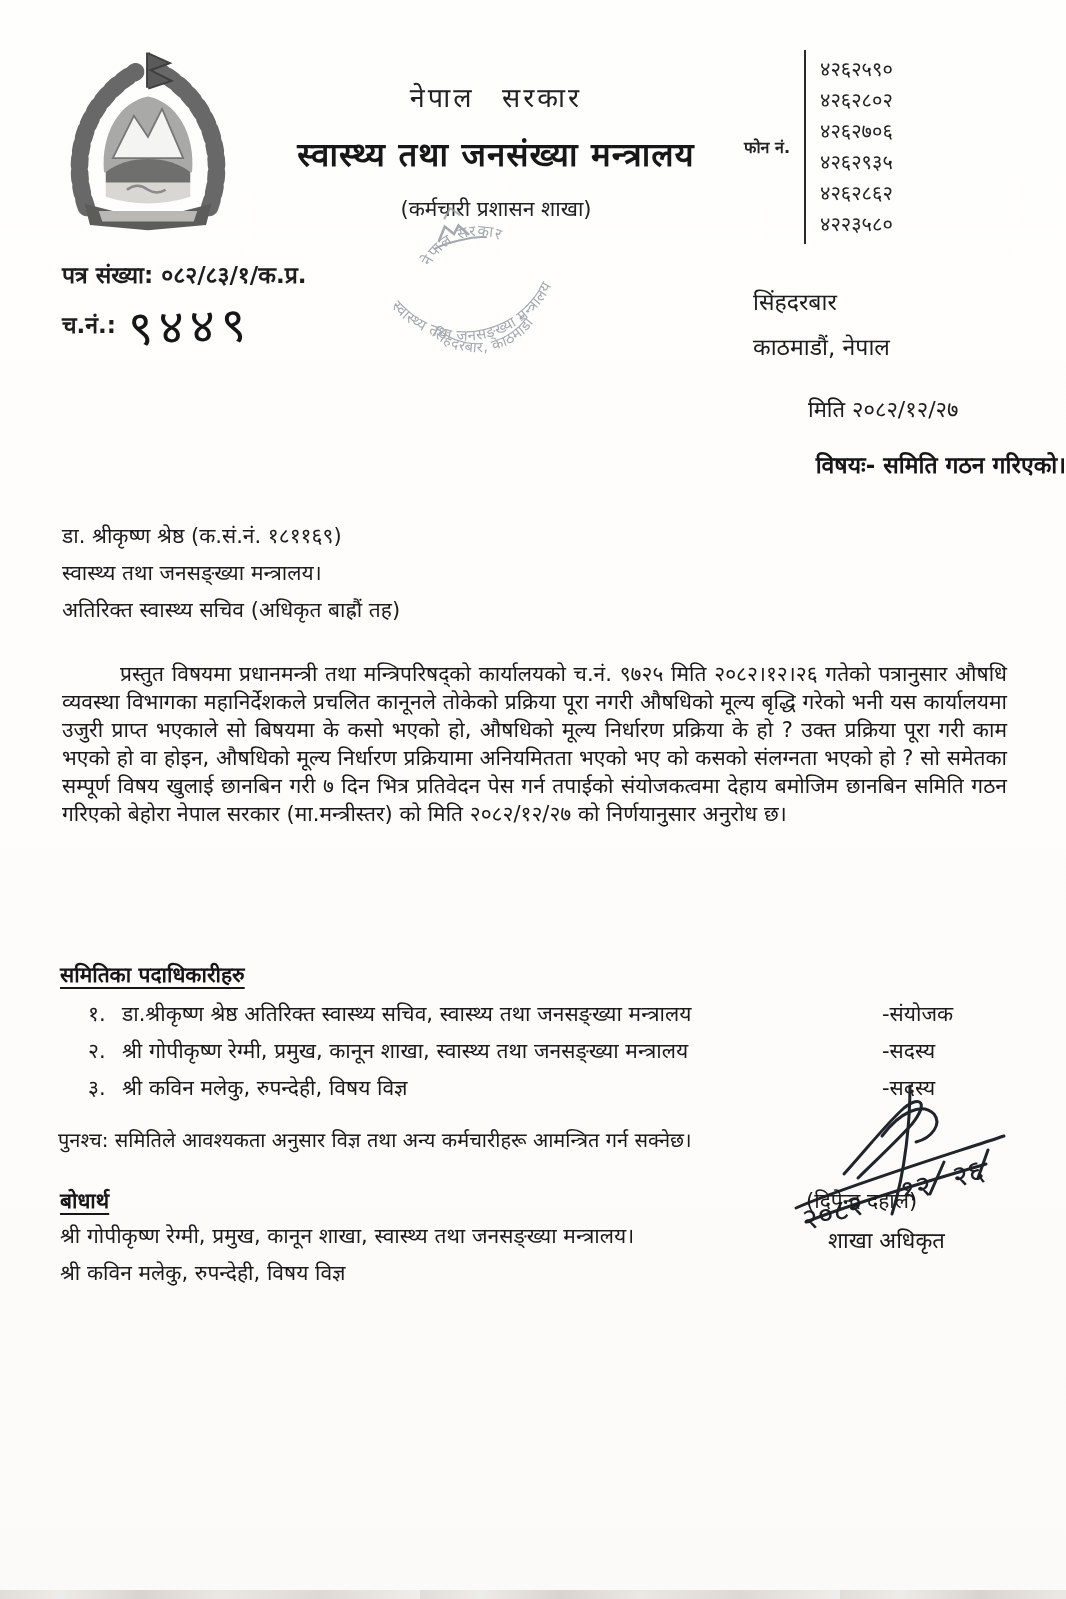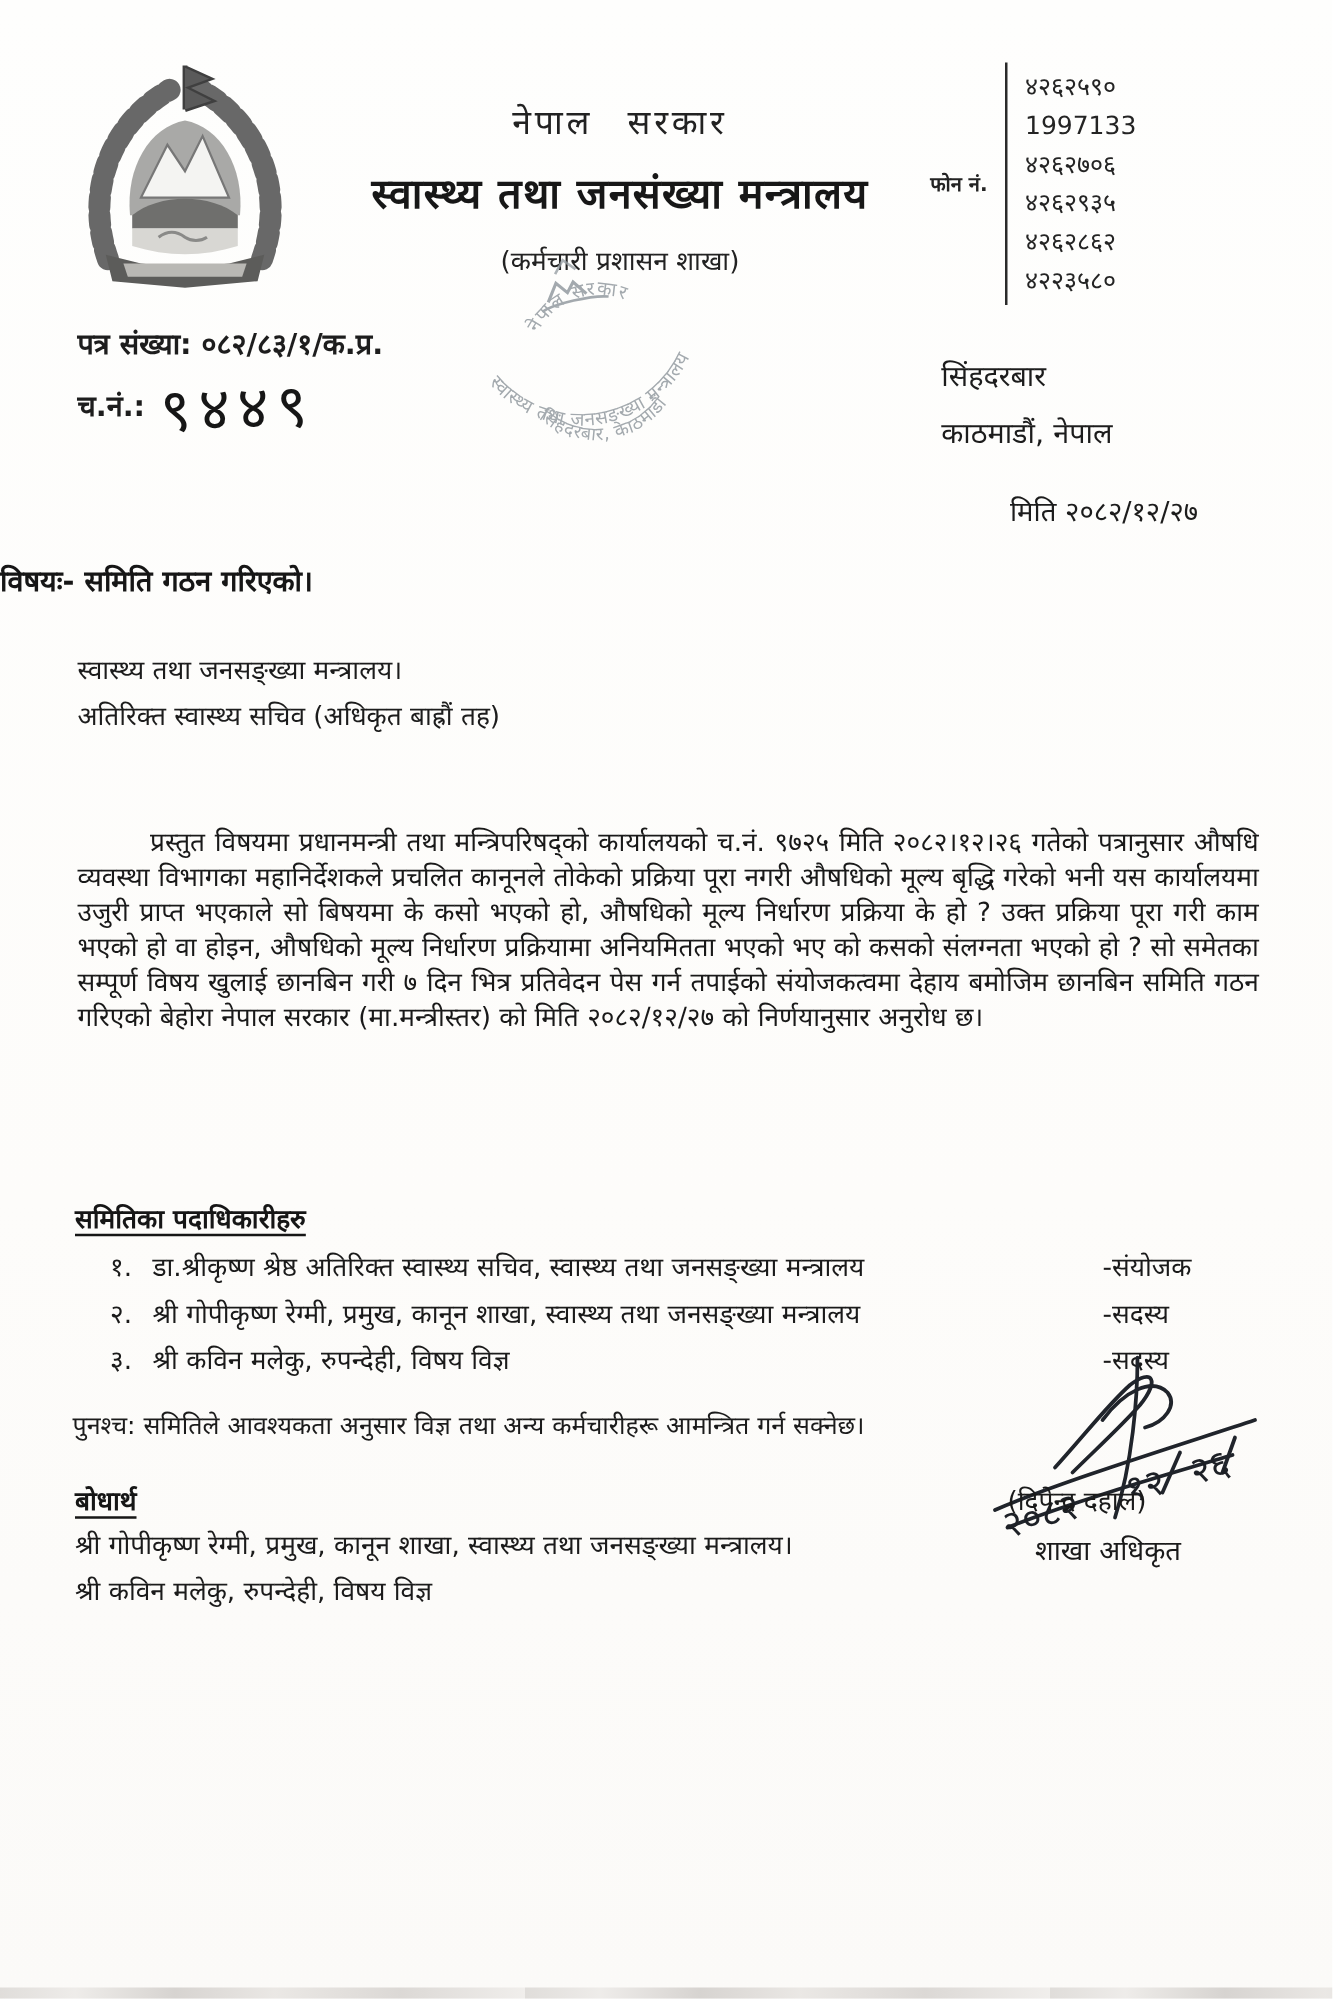--- a/index.html
+++ b/index.html
@@ -36,21 +36,21 @@
   .letter-no{left:62px;top:258px;font-size:23px;font-weight:bold;color:#1d1d1d;}
   .chalani-label{left:62px;top:308px;font-size:23px;font-weight:bold;color:#1d1d1d;}
   .chalani-number{
     left:128px;top:292px;font-size:48px;color:#161616;
     transform:rotate(-2deg);letter-spacing:6px;font-weight:400;
   }
   .addr-right{left:753px;top:280px;font-size:23px;line-height:45px;color:#1c1c1c;}
   .date-line{left:808px;top:393px;font-size:22px;color:#1c1c1c;}
 
   
-  .subject{left:0;top:448px;width:1066px;text-align:left;font-size:23px;font-weight:bold;color:#161616;}
+  .subject{left:0;top:448px;width:1066px;text-align:right;font-size:23px;font-weight:bold;color:#161616;}
 
   
   .addressee{left:62px;top:518px;font-size:21px;line-height:37px;color:#1c1c1c;}
 
   
   .body-par{
     left:62px;top:660px;width:945px;
     font-size:21px;line-height:28px;color:#191919;
     text-align:justify;text-indent:58px;
   }
@@ -113,21 +113,21 @@
   <div class="abs head-center">
     <div class="gov-title">नेपाल सरकार</div>
     <div class="ministry-title">स्वास्थ्य तथा जनसंख्या मन्त्रालय</div>
     <div class="branch-title">(कर्मचारी प्रशासन शाखा)</div>
   </div>
 
   <div class="abs phone-block">
     <div class="phone-label">फोन नं.</div>
     <div class="phone-list">
       <div>४२६२५९०</div>
-      <div>1997133</div>
+      <div>४२६२८०२</div>
       <div>४२६२७०६</div>
       <div>४२६२९३५</div>
       <div>४२६२८६२</div>
       <div>४२२३५८०</div>
     </div>
   </div>
 
   <svg class="abs stamp" viewBox="0 0 220 220">
     <defs>
       <path id="sp-top" d="M68,100 A52,52 0 0 1 156,96"></path>
@@ -157,20 +157,21 @@
 
   <div class="abs addr-right">
     <div>सिंहदरबार</div>
     <div>काठमाडौं, नेपाल</div>
   </div>
   <div class="abs date-line">मिति २०८२/१२/२७</div>
 
   <div class="abs subject">विषयः- समिति गठन गरिएको।</div>
 
   <div class="abs addressee">
+    <div>डा. श्रीकृष्ण श्रेष्ठ (क.सं.नं. १८११६९)</div>
     <div>स्वास्थ्य तथा जनसङ्ख्या मन्त्रालय।</div>
     <div>अतिरिक्त स्वास्थ्य सचिव (अधिकृत बाह्रौं तह)</div>
   </div>
 
   <div class="abs body-par">प्रस्तुत विषयमा प्रधानमन्त्री तथा मन्त्रिपरिषद्को कार्यालयको च.नं. ९७२५ मिति २०८२।१२।२६ गतेको पत्रानुसार औषधि व्यवस्था विभागका महानिर्देशकले प्रचलित कानूनले तोकेको प्रक्रिया पूरा नगरी औषधिको मूल्य बृद्धि गरेको भनी यस कार्यालयमा उजुरी प्राप्त भएकाले सो बिषयमा के कसो भएको हो, औषधिको मूल्य निर्धारण प्रक्रिया के हो ? उक्त प्रक्रिया पूरा गरी काम भएको हो वा होइन, औषधिको मूल्य निर्धारण प्रक्रियामा अनियमितता भएको भए को कसको संलग्नता भएको हो ? सो समेतका सम्पूर्ण विषय खुलाई छानबिन गरी ७ दिन भित्र प्रतिवेदन पेस गर्न तपाईको संयोजकत्वमा देहाय बमोजिम छानबिन समिति गठन गरिएको बेहोरा नेपाल सरकार (मा.मन्त्रीस्तर) को मिति २०८२/१२/२७ को निर्णयानुसार अनुरोध छ।</div>
 
   <div class="abs committee-heading">समितिका पदाधिकारीहरु</div>
   <div class="abs committee-list">
     <div class="member-row">
       <span class="member-num">१.</span>

